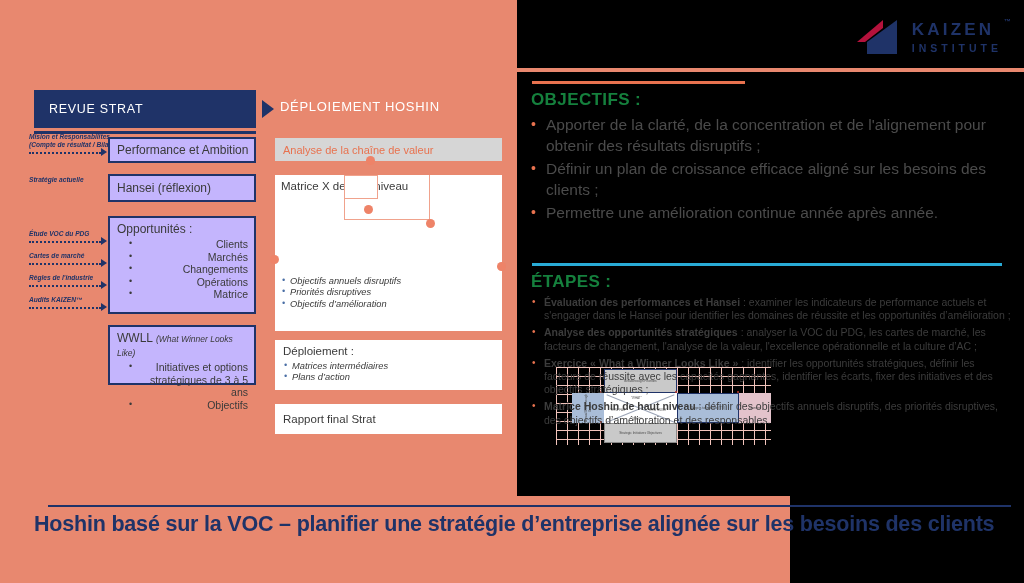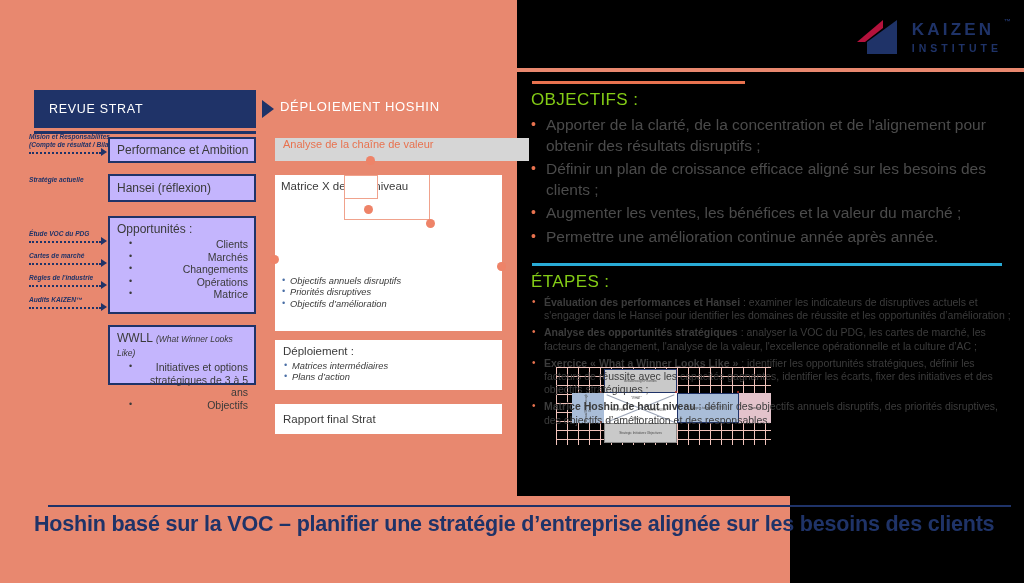--- a/index.html
+++ b/index.html
@@ -66,22 +66,22 @@
   
   .slabel{position:absolute;color:#1F3368;font-size:6.6px;font-weight:bold;font-style:italic;line-height:7.6px;white-space:nowrap;}
   .darrow{position:absolute;height:0;border-top:2px dotted #1F3368;}
   .dhead{
     position:absolute;width:0;height:0;
     border-top:4px solid transparent;border-bottom:4px solid transparent;border-left:6px solid #1F3368;
   }
 
   
   .greybar{
-    position:absolute;left:275px;top:138px;width:254px;height:23px;background:#D6D6D6;
-    display:flex;align-items:flex-start;padding-left:8px;box-sizing:border-box;
+    position:absolute;left:275px;top:138px;width:227px;height:23px;background:#D6D6D6;
+    display:flex;align-items:center;padding-left:8px;box-sizing:border-box;
   }
   .greybar span{color:#E8724F;font-size:11px;}
 
   .panel{position:absolute;background:#ffffff;box-sizing:border-box;}
   #panel-matrix{left:275px;top:175px;width:227px;height:156px;padding:5px 6px;}
   #panel-deploy{left:275px;top:340px;width:227px;height:50px;padding:5px 8px;}
   #panel-report{left:275px;top:404px;width:227px;height:30px;display:flex;align-items:center;padding-left:8px;}
 
   .p-title{font-size:11.5px;color:#3a3a3a;}
   .p-list{margin:4px 0 0 0;padding:0;list-style:none;}
@@ -112,21 +112,21 @@
 
   .ov-rect{position:absolute;border:1.5px solid #F0A28C;box-sizing:border-box;}
   #ov1{left:344px;top:175px;width:34px;height:24px;background:#ffffff;}
   #ov2{left:344px;top:175px;width:86px;height:45px;background:transparent;border-top:none;}
   .bigdot{position:absolute;width:9px;height:9px;border-radius:50%;background:#EE8368;}
 
   
   .rule-salmon{position:absolute;left:532px;top:81px;width:213px;height:3px;background:#E8724F;}
   .rule-cyan{position:absolute;left:532px;top:263px;width:470px;height:3px;background:#29ABD6;}
 
-  .rhead{position:absolute;color:#84cc16;font-size:17px;font-weight:normal;letter-spacing:.4px;}
+  .rhead{position:absolute;color:#15803d;font-size:17px;font-weight:bold;letter-spacing:.4px;}
   #h-objectifs{left:531px;top:90px;}
   #h-etapes{left:531px;top:272px;}
 
   .rlist{position:absolute;margin:0;padding:0;list-style:none;}
   #list-objectifs{left:531px;top:115px;width:480px;}
   #list-objectifs li{
     color:#4B4B4B;font-size:15.5px;line-height:20.5px;position:relative;padding-left:15px;margin-bottom:3px;
   }
   #list-objectifs li:before{content:"\2022";position:absolute;left:0;top:-1px;color:#E8724F;font-size:14px;}
 
@@ -298,29 +298,28 @@
 
   <div class="panel" id="panel-report">
     <span class="p-title">Rapport final Strat</span>
   </div>
 
   <div class="rule-salmon"></div>
   <div class="rhead" id="h-objectifs">OBJECTIFS :</div>
   <ul class="rlist" id="list-objectifs">
     <li>Apporter de la clarté, de la concentration et de l'alignement pour obtenir des résultats disruptifs ;</li>
     <li>Définir un plan de croissance efficace aligné sur les besoins des clients ;</li>
-    <li>Augmenter les ventes, les bénéfices et la valeur du marché ;</li>
     <li>Permettre une amélioration continue année après année.</li>
   </ul>
 
   <div class="rule-cyan"></div>
   <div class="rhead" id="h-etapes">ÉTAPES :</div>
   <ul class="rlist" id="list-etapes">
     <li>
-      <b>Évaluation des performances et Hansei</b><span> : examiner les indicateurs de disruptives actuels et s'engager dans le Hansei pour identifier les domaines de réussite et les opportunités d’amélioration ;</span>
+      <b>Évaluation des performances et Hansei</b><span> : examiner les indicateurs de performance actuels et s'engager dans le Hansei pour identifier les domaines de réussite et les opportunités d’amélioration ;</span>
     </li>
     <li>
       <b>Analyse des opportunités stratégiques</b><span> : analyser la VOC du PDG, les cartes de marché, les facteurs de changement, l'analyse de la valeur, l'excellence opérationnelle et la culture d’AC ;</span>
     </li>
     <li>
       <b>Exercice « What a Winner Looks Like »</b><span> : identifier les opportunités stratégiques, définir les facteurs de réussite avec les capacités gagnantes, identifier les écarts, fixer des initiatives et des objectifs stratégiques ;</span>
     </li>
     <li>
       <b>Matrice Hoshin de haut niveau</b><span> : définir des objectifs annuels disruptifs, des priorités disruptives, des objectifs d’amélioration et des responsables.</span>
     </li>

